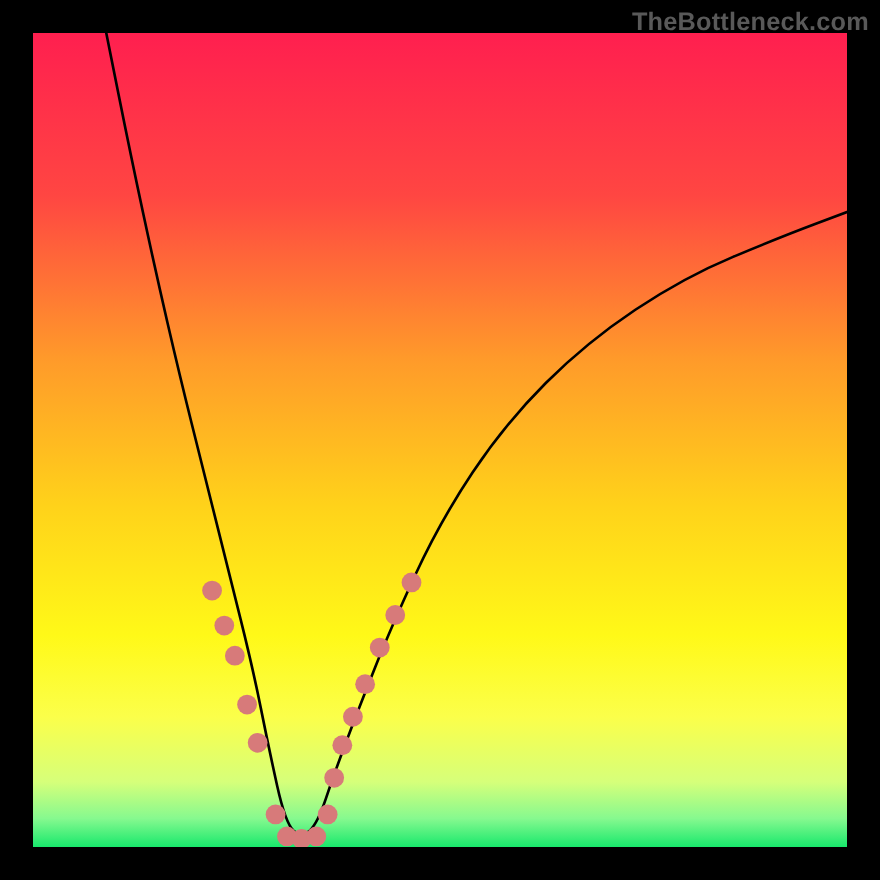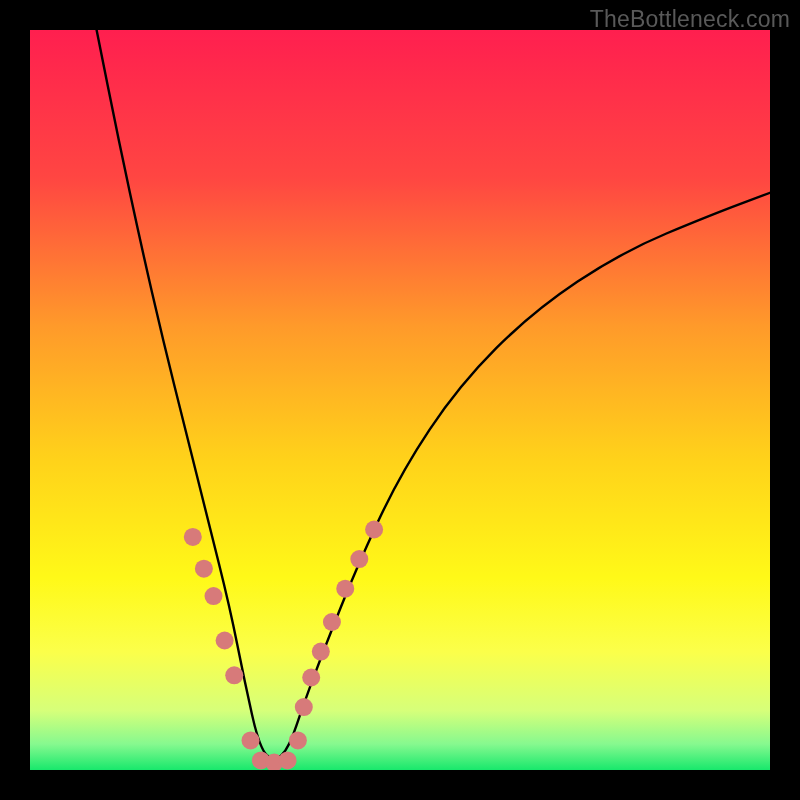--- a/index.html
+++ b/index.html
@@ -18,21 +18,21 @@
     width: 740px;
     height: 740px;
     overflow: hidden;
   }
   .watermark {
     position: absolute;
     top: 6px;
     right: 10px;
     color: #595959;
     font-size: 23px;
-    font-weight: 400;
+    font-weight: 700;
     letter-spacing: 0.2px;
     z-index: 30;
   }
   svg { display: block; }
 </style>
 </head>
 <body>
 
 <div class="watermark">TheBottleneck.com</div>
 

